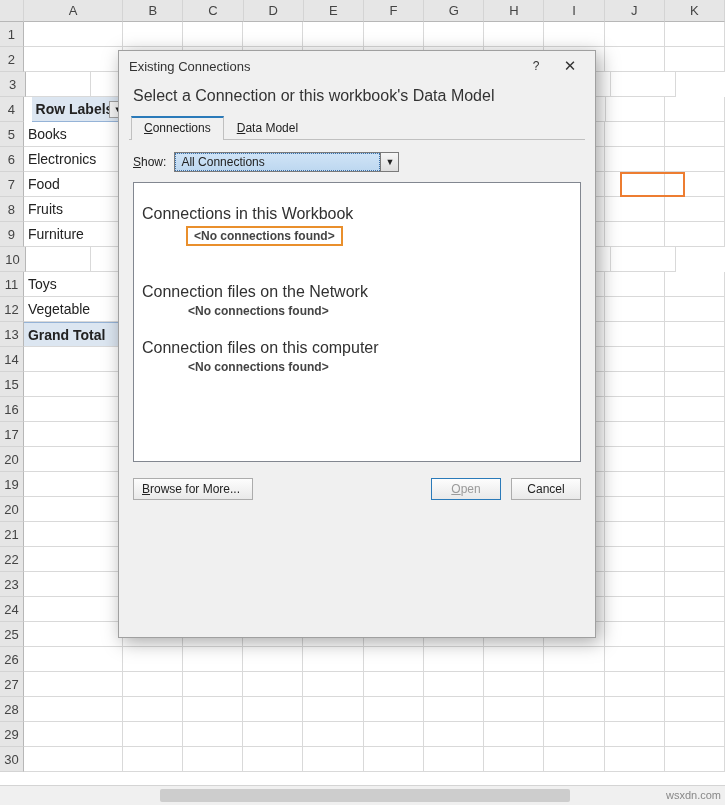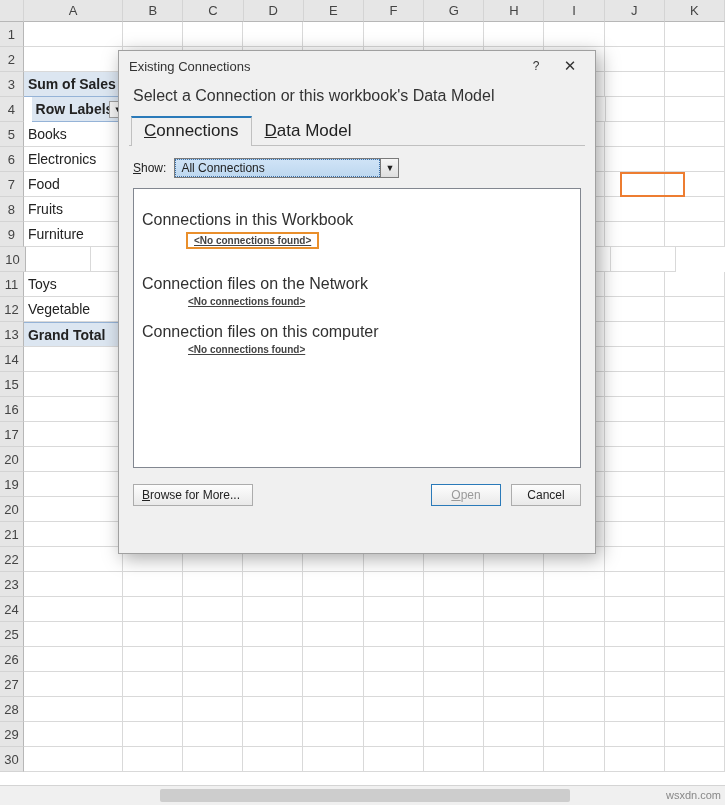--- a/index.html
+++ b/index.html
@@ -101,21 +101,21 @@
       border: 2px solid #ed7d31;
       background: transparent;
       width: 65px; height: 25px;
     }
     
     .dialog {
       position: absolute;
       left: 118px;
       top: 50px;
       width: 478px;
-      height: 504px;
+      height: 588px;
       background: #f0f0f0;
       border: 1px solid #a0a0a0;
       box-shadow: 4px 4px 18px rgba(0,0,0,0.35);
     }
     .titlebar {
       height: 30px;
       display:flex;
       align-items:center;
       padding: 0 8px 0 10px;
       font-size: 13px;
@@ -135,21 +135,21 @@
       color:#333;
     }
     .tabs {
       display:flex;
       margin: 0 10px;
       border-bottom:1px solid #c0c0c0;
       padding-left: 2px;
     }
     .tab {
       padding: 4px 12px 5px 12px;
-      font-size:17px;
+      font-size:12px;
       border:1px solid transparent;
       border-bottom:none;
       position:relative;
       top:1px;
       background:transparent;
     }
     .tab.active {
       background:#f0f0f0;
       border-color:#c0c0c0;
       border-top: 2px solid #2a7ab9;
@@ -195,25 +195,24 @@
       position: relative;
     }
     .grp-title {
       font-size: 16px;
       color: #313131;
       font-family: "Segoe UI Light","Segoe UI",sans-serif;
       font-weight: 300;
       margin-top:16px;
     }
     .no-conn {
-      font-size: 10px;
+      font-size: 12px;
       font-weight: 600;
       color:#444;
-      margin: 3px 0 10px 46px;
-      text-decoration: underline;
+      margin: 3px 0 21px 46px;
     }
     .no-conn.hl {
       display:inline-block;
       border:2px solid #e98f2c;
       padding: 1px 6px;
       margin-left:44px;
     }
     .buttons {
       display:flex;
       padding: 16px 14px 0 14px;
@@ -295,21 +294,20 @@
         <div class="cell"></div>
         <div class="cell"></div>
         <div class="cell"></div>
         <div class="cell"></div>
         <div class="cell"></div>
         <div class="cell"></div>
         <div class="cell"></div>
       </div>
       <div class="row">
         <div class="rowh">3</div>
-        <div class="cell colA pivothead">Sum of Sales</div>
         <div class="cell"></div>
         <div class="cell"></div>
         <div class="cell"></div>
         <div class="cell"></div>
         <div class="cell"></div>
         <div class="cell"></div>
         <div class="cell"></div>
         <div class="cell"></div>
         <div class="cell"></div>
         <div class="cell"></div>

